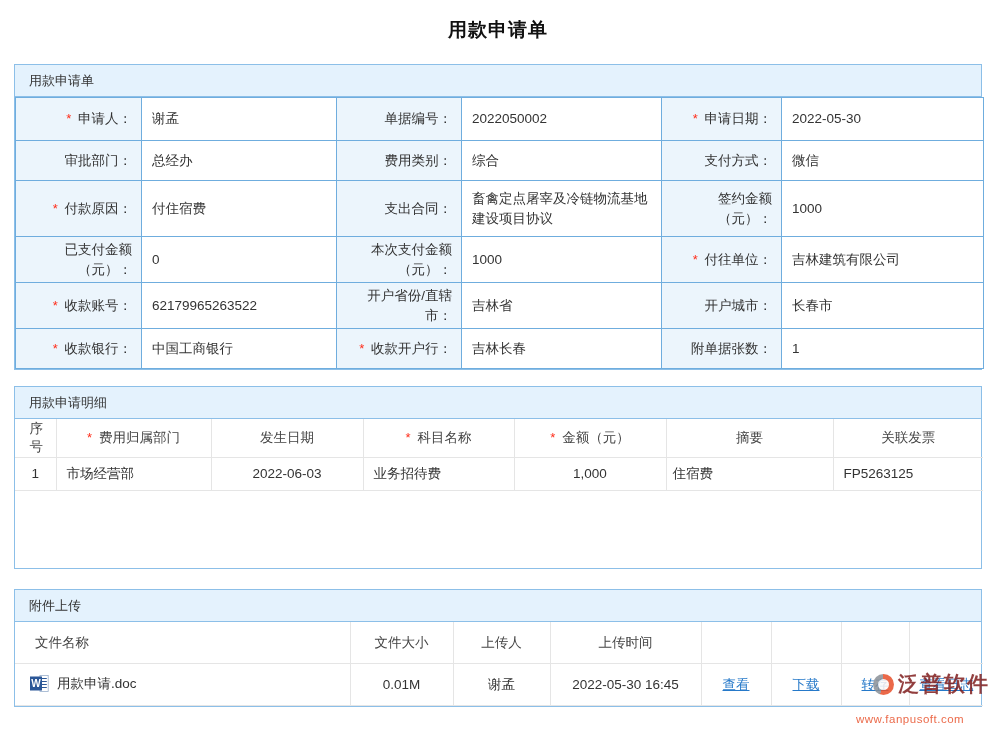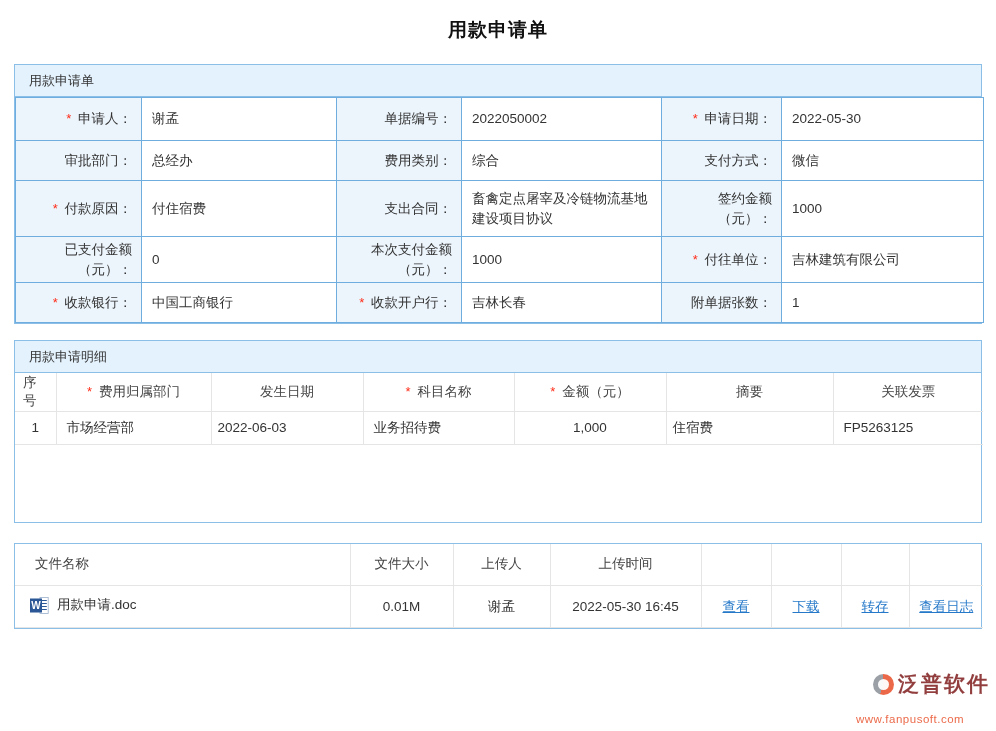--- a/index.html
+++ b/index.html
@@ -78,25 +78,25 @@
     font-size: 13.5px;
     font-weight: normal;
     color: #444;
     padding: 0 6px;
     word-break: break-all;
   }
   table.grid-table th + th,
   table.grid-table td + td { border-left: 1px solid #e5e5e5; }
 
   table.detail-table th { height: 38px; text-align: center; }
-  table.detail-table th:first-child { text-align: left; padding-left: 8px; }
+  table.detail-table th:first-child { text-align: center; padding-left: 8px; }
   table.detail-table td { height: 33px; color: #333; }
   table.detail-table td:nth-child(1) { text-align: center; }
   table.detail-table td:nth-child(2) { text-align: left; padding-left: 10px; }
-  table.detail-table td:nth-child(3) { }
+  table.detail-table td:nth-child(3) { text-align: center; }
   table.detail-table td:nth-child(4) { text-align: left; padding-left: 10px; }
   table.detail-table td:nth-child(5) { text-align: center; }
   table.detail-table td:nth-child(6) { text-align: left; }
   table.detail-table td:nth-child(7) { text-align: left; padding-left: 10px; }
   .detail-filler { height: 77px; background: #fff; }
 
   table.attach-table th { height: 42px; text-align: center; }
   table.attach-table th:first-child { text-align: left; padding-left: 20px; }
   table.attach-table td { height: 42px; text-align: center; color: #333; }
   table.attach-table td:first-child { text-align: left; padding-left: 15px; }
@@ -178,20 +178,28 @@
           <td class="label">签约金额（元）：</td>
           <td class="value">1000</td>
         </tr>
         <tr style="height: 40px;">
           <td class="label">已支付金额（元）：</td>
           <td class="value">0</td>
           <td class="label">本次支付金额（元）：</td>
           <td class="value">1000</td>
           <td class="label"><span class="req">*</span> 付往单位：</td>
           <td class="value">吉林建筑有限公司</td>
+        </tr>
+        <tr style="height: 40px;">
+          <td class="label"><span class="req">*</span> 收款账号：</td>
+          <td class="value">62179965263522</td>
+          <td class="label">开户省份/直辖市：</td>
+          <td class="value">吉林省</td>
+          <td class="label">开户城市：</td>
+          <td class="value">长春市</td>
         </tr>
         <tr style="height: 40px;">
           <td class="label"><span class="req">*</span> 收款银行：</td>
           <td class="value">中国工商银行</td>
           <td class="label"><span class="req">*</span> 收款开户行：</td>
           <td class="value">吉林长春</td>
           <td class="label">附单据张数：</td>
           <td class="value">1</td>
         </tr>
       </tbody>
@@ -230,20 +238,21 @@
           <td>1,000</td>
           <td>住宿费</td>
           <td>FP5263125</td>
         </tr>
       </tbody>
   </table>
   <div class="detail-filler"></div>
 </section>
 
 <section class="panel" style="margin-bottom:0; margin-top:20px;">
+  <div class="panel-head">附件上传</div>
   <table class="grid-table attach-table">
     <colgroup>
       <col style="width:335px">
         <col style="width:103px">
         <col style="width:97px">
       <col style="width:151px">
         <col style="width:70px">
         <col style="width:70px">
       <col style="width:68px">
         <col style="width:74px">

